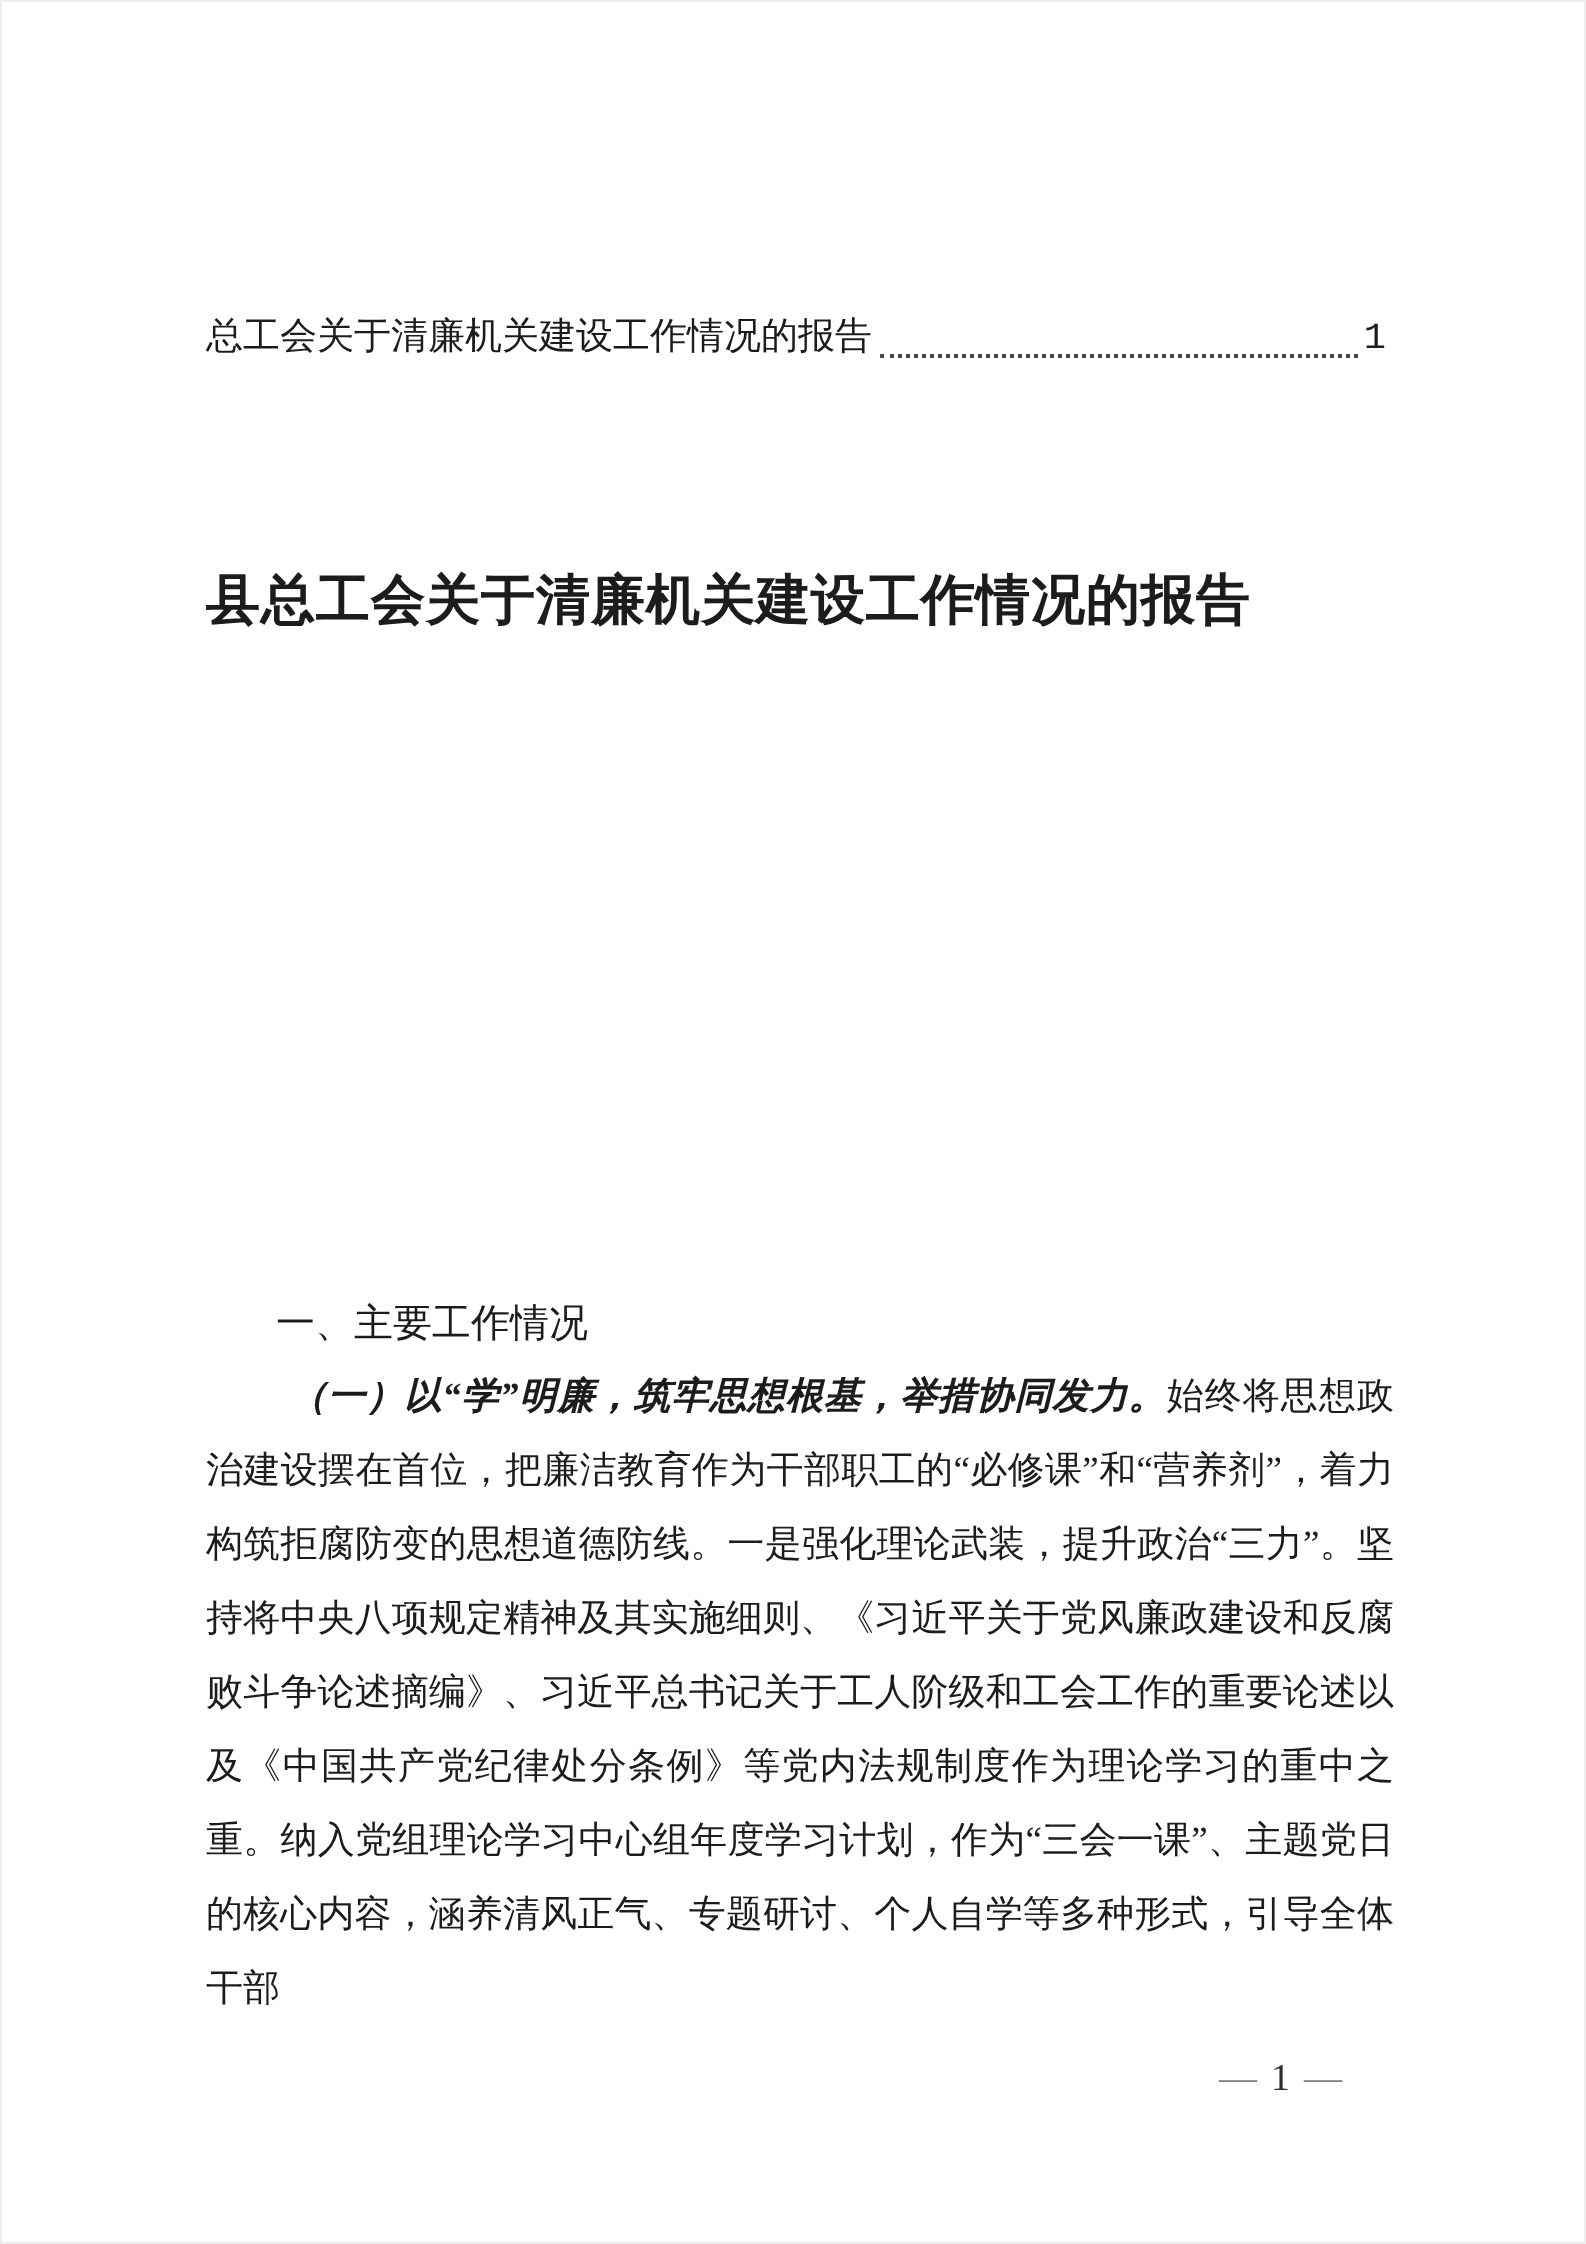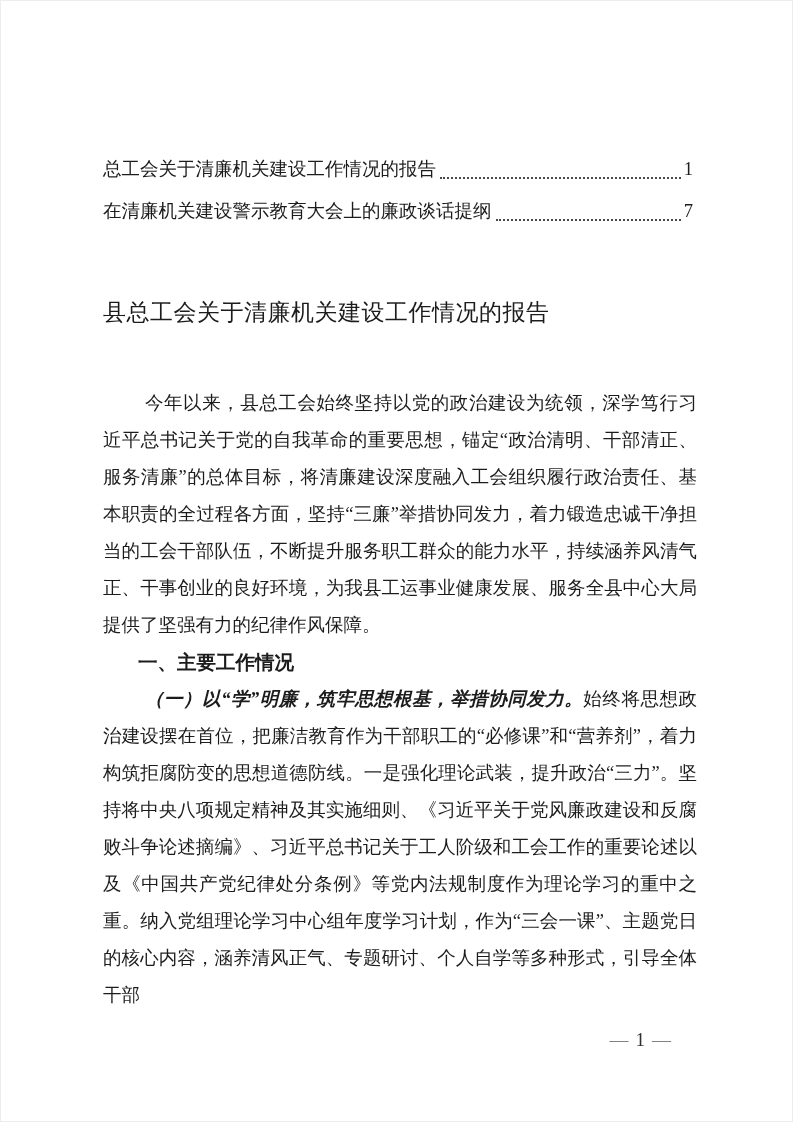--- a/index.html
+++ b/index.html
@@ -14,20 +14,21 @@
     color: #1c1c1c;
     box-shadow: inset 0 0 0 1px #ededed;
   }
 
   
   .toc {
     position: absolute;
     top: 151px;
     left: 103px;
     width: 590px;
+    font-family: Liberation Mono, monospace;
   }
   .toc-entry {
     display: flex;
     align-items: flex-end;
     line-height: 37px;
     height: 37px;
     margin-bottom: 5px;
     font-size: 18.5px;
     cursor: pointer;
   }
@@ -36,26 +37,26 @@
     flex: 1;
     border-bottom: 2px dotted #4a4a4a;
     margin: 0 3px 9px 4px;
     min-width: 30px;
   }
   .toc-page { white-space: nowrap; }
 
   
   .doc-title {
     position: absolute;
-    top: 295px;
+    top: 283px;
     left: 103px;
     width: 594px;
     font-family: "Liberation Sans", "DejaVu Sans", sans-serif;
-    font-weight: 400;
-    font-size: 23px;
+    font-weight: 700;
+    font-size: 27px;
     line-height: 34px;
     letter-spacing: 0.5px;
   }
 
   
   .body-para {
     position: absolute;
     left: 103px;
     width: 594px;
     font-size: 18.5px;
@@ -63,21 +64,21 @@
     text-align: justify;
     text-indent: 42px;
   }
   .para-intro { top: 385px; }
   .section-heading {
     position: absolute;
     top: 644px;
     left: 103px;
     width: 594px;
     font-family: "Liberation Sans", "DejaVu Sans", sans-serif;
-    font-weight: 700;
+    font-weight: 400;
     font-size: 19.5px;
     line-height: 37px;
     text-indent: 35px;
   }
   .para-sub1 { top: 681px; }
   .kai-lead {
     font-style: italic;
     font-weight: 600;
   }
 
@@ -97,30 +98,24 @@
 <body>
 
 <div class="page">
 
   <div class="toc">
     <div class="toc-entry">
       <span class="toc-title">总工会关于清廉机关建设工作情况的报告</span>
       <span class="toc-leader"></span>
       <span class="toc-page">1</span>
     </div>
-    <div class="toc-entry">
-      <span class="toc-title">在清廉机关建设警示教育大会上的廉政谈话提纲</span>
-      <span class="toc-leader"></span>
-      <span class="toc-page">7</span>
-    </div>
   </div>
 
   <h1 class="doc-title">县总工会关于清廉机关建设工作情况的报告</h1>
 
-  <p class="body-para para-intro">今年以来，县总工会始终坚持以党的政治建设为统领，深学笃行习近平总书记关于党的自我革命的重要思想，锚定“政治清明、干部清正、服务清廉”的总体目标，将清廉建设深度融入工会组织履行政治责任、基本职责的全过程各方面，坚持“三廉”举措协同发力，着力锻造忠诚干净担当的工会干部队伍，不断提升服务职工群众的能力水平，持续涵养风清气正、干事创业的良好环境，为我县工运事业健康发展、服务全县中心大局提供了坚强有力的纪律作风保障。</p>
 
   <h2 class="section-heading">一、主要工作情况</h2>
 
   <p class="body-para para-sub1"><span class="kai-lead">（一）以“学”明廉，筑牢思想根基，举措协同发力。</span><span>始终将思想政治建设摆在首位，把廉洁教育作为干部职工的“必修课”和“营养剂”，着力构筑拒腐防变的思想道德防线。一是强化理论武装，提升政治“三力”。坚持将中央八项规定精神及其实施细则、《习近平关于党风廉政建设和反腐败斗争论述摘编》、习近平总书记关于工人阶级和工会工作的重要论述以及《中国共产党纪律处分条例》等党内法规制度作为理论学习的重中之重。纳入党组理论学习中心组年度学习计划，作为“三会一课”、主题党日的核心内容，涵养清风正气、专题研讨、个人自学等多种形式，引导全体干部</span></p>
 
   <div class="page-number">
     <span class="dash">—</span><span class="num">1</span><span class="dash">—</span>
   </div>
 
 </div>

